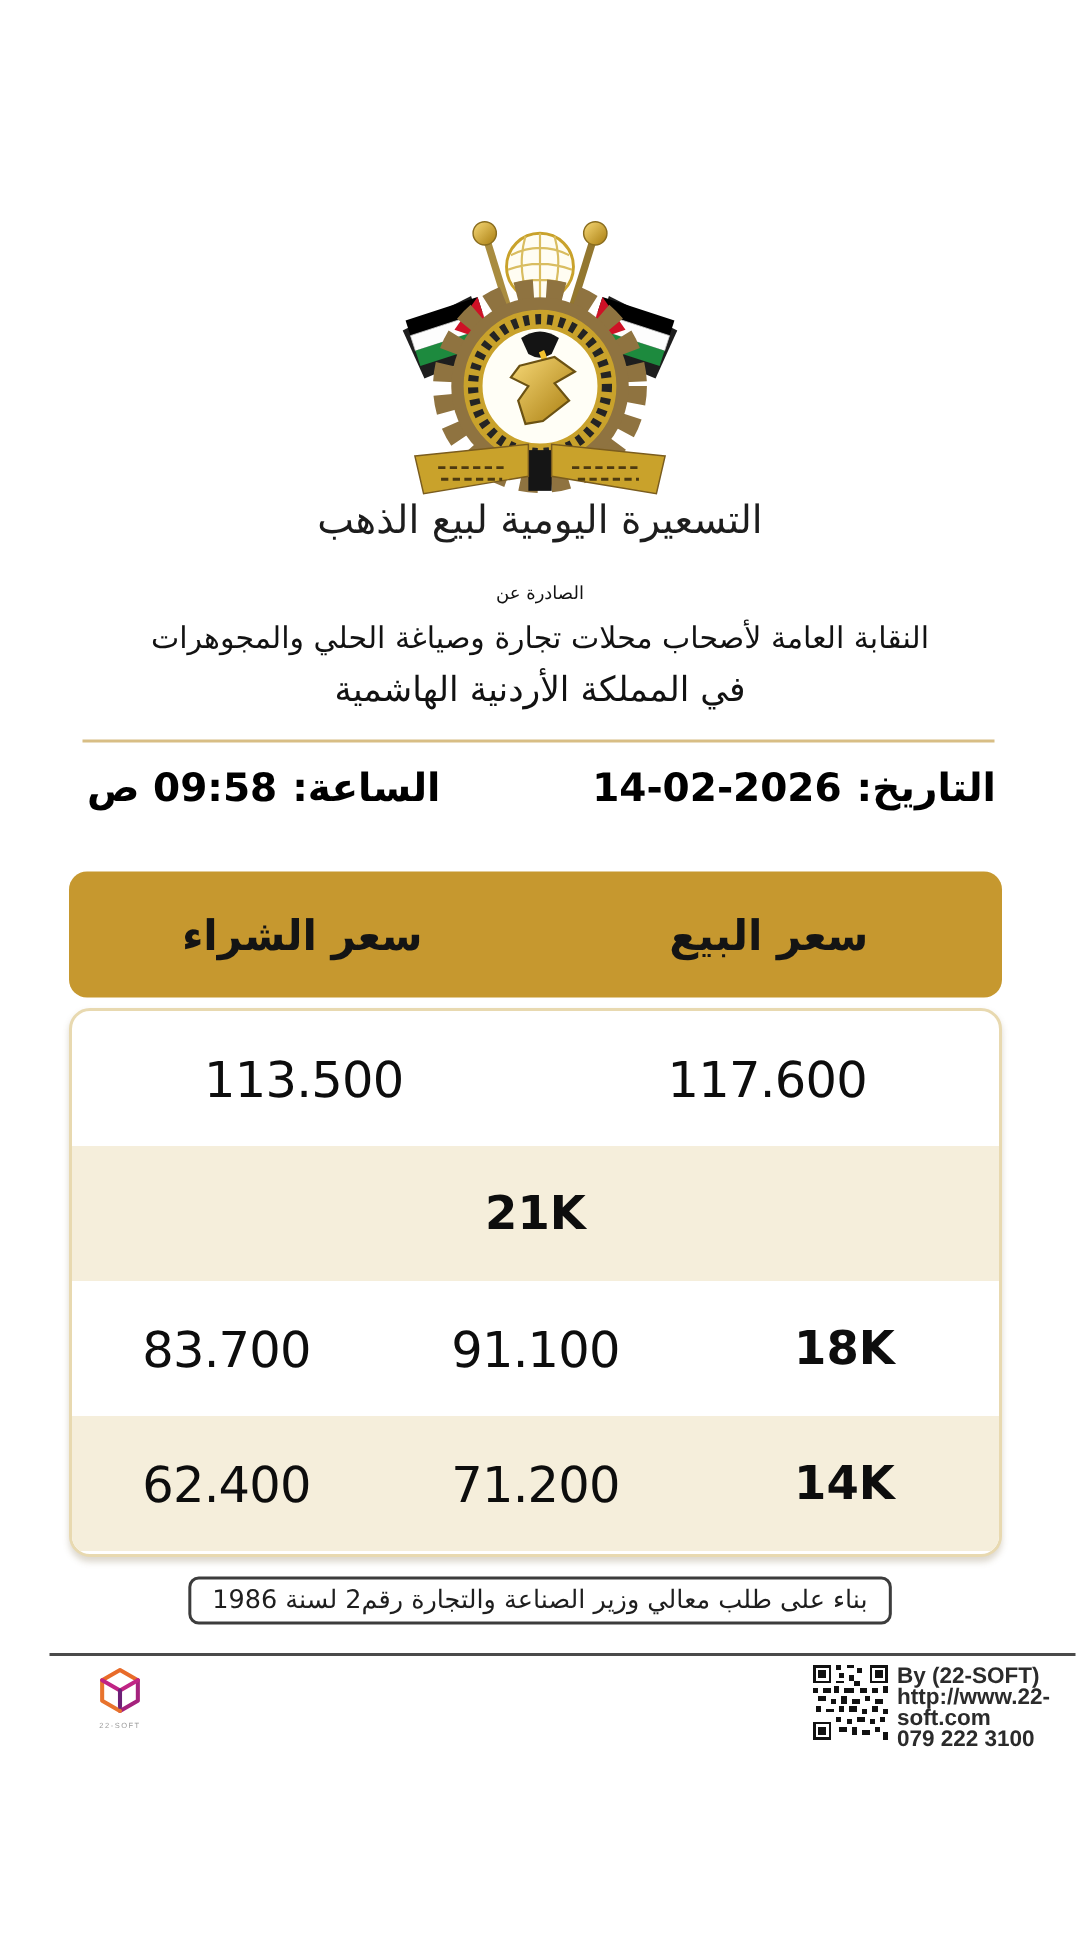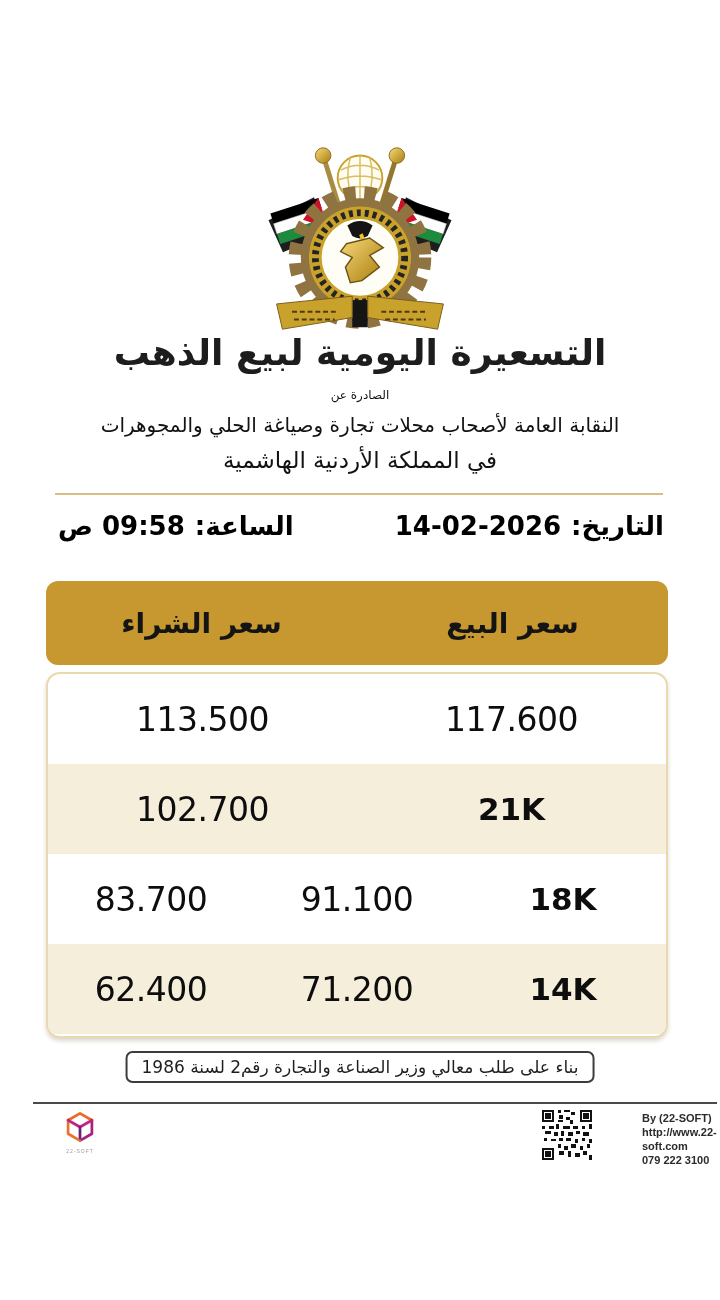--- a/index.html
+++ b/index.html
@@ -10,21 +10,21 @@
     font-family:"DejaVu Sans", sans-serif;
     overflow:hidden;
   }
   .abs{position:absolute;}
   .center-x{left:50%;transform:translateX(-50%);}
 
   
   .emblem{top:138px;width:194px;height:200px;}
 
   
-  .title{top:332px;width:100%;text-align:center;font-size:36px;font-weight:bold;color:#1d1d1d;}
+  .title{top:332px;width:100%;text-align:center;font-size:26px;font-weight:normal;color:#1d1d1d;}
   .sub1{top:388px;width:100%;text-align:center;font-size:12px;color:#121212;}
   .sub2{top:413px;width:100%;text-align:center;font-size:20px;color:#121212;}
   .sub3{top:447px;width:100%;text-align:center;font-size:23px;color:#121212;}
   .gold-hr{top:493px;left:55px;width:608px;height:2px;background:#d8be85;}
 
   
   .dt-row{top:511px;left:58px;width:606px;display:flex;justify-content:space-between;direction:rtl;font-size:26px;font-weight:bold;color:#000;}
   .dt-item{display:flex;direction:rtl;}
   .dt-item .lbl{margin-left:10px;}
 
@@ -44,21 +44,21 @@
   .note{top:1051px;border:2px solid #3c3c3c;border-radius:7px;padding:4px 14px;
         font-size:17px;color:#1e1e1e;white-space:nowrap;direction:rtl;}
 
   .footer-hr{top:1102px;left:33px;width:684px;height:2px;background:#4a4a4a;}
 
   
   .cube-logo{top:1110px;left:58px;width:44px;text-align:center;}
   .cube-caption{font-family:"Liberation Sans",sans-serif;font-size:5px;color:#9a9a9a;letter-spacing:1px;}
   .qr{top:1110px;left:542px;}
   .soft-info{top:1111px;left:598px;font-family:"Liberation Sans",sans-serif;
-             font-size:11px;font-weight:bold;color:#2b2b2b;line-height:14px;margin-left:44px;}
+             font-size:15px;font-weight:bold;color:#2b2b2b;line-height:14px;}
 </style>
 </head>
 <body>
 
 <div class="page">
 
   <div class="abs center-x emblem">
     <svg viewBox="0 0 200 200" width="194" height="200">
       <defs>
         <linearGradient id="goldGrad" x1="0" y1="0" x2="1" y2="1">
@@ -145,21 +145,20 @@
     <div class="cell">سعر الشراء</div>
   </div>
 
   <div class="abs tbody">
     <div class="t-row">
       <div class="cell num">117.600</div>
       <div class="cell num">113.500</div>
     </div>
     <div class="t-row alt">
       <div class="cell karat">21K</div>
-      <div class="cell num">102.700</div>
     </div>
     <div class="t-row">
       <div class="cell karat">18K</div>
       <div class="cell num">91.100</div>
       <div class="cell num">83.700</div>
     </div>
     <div class="t-row alt">
       <div class="cell karat">14K</div>
       <div class="cell num">71.200</div>
       <div class="cell num">62.400</div>

